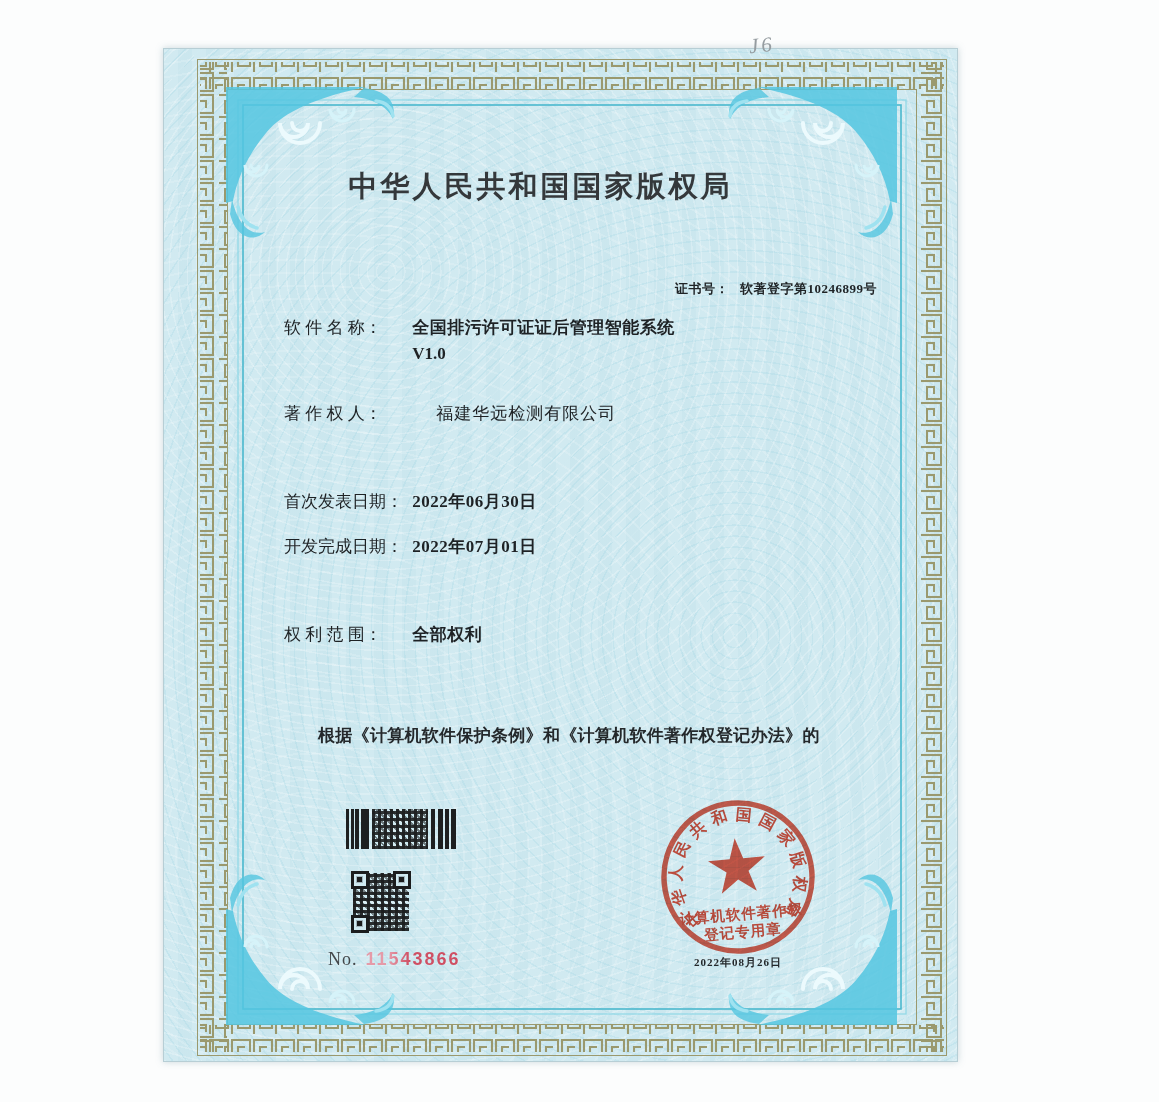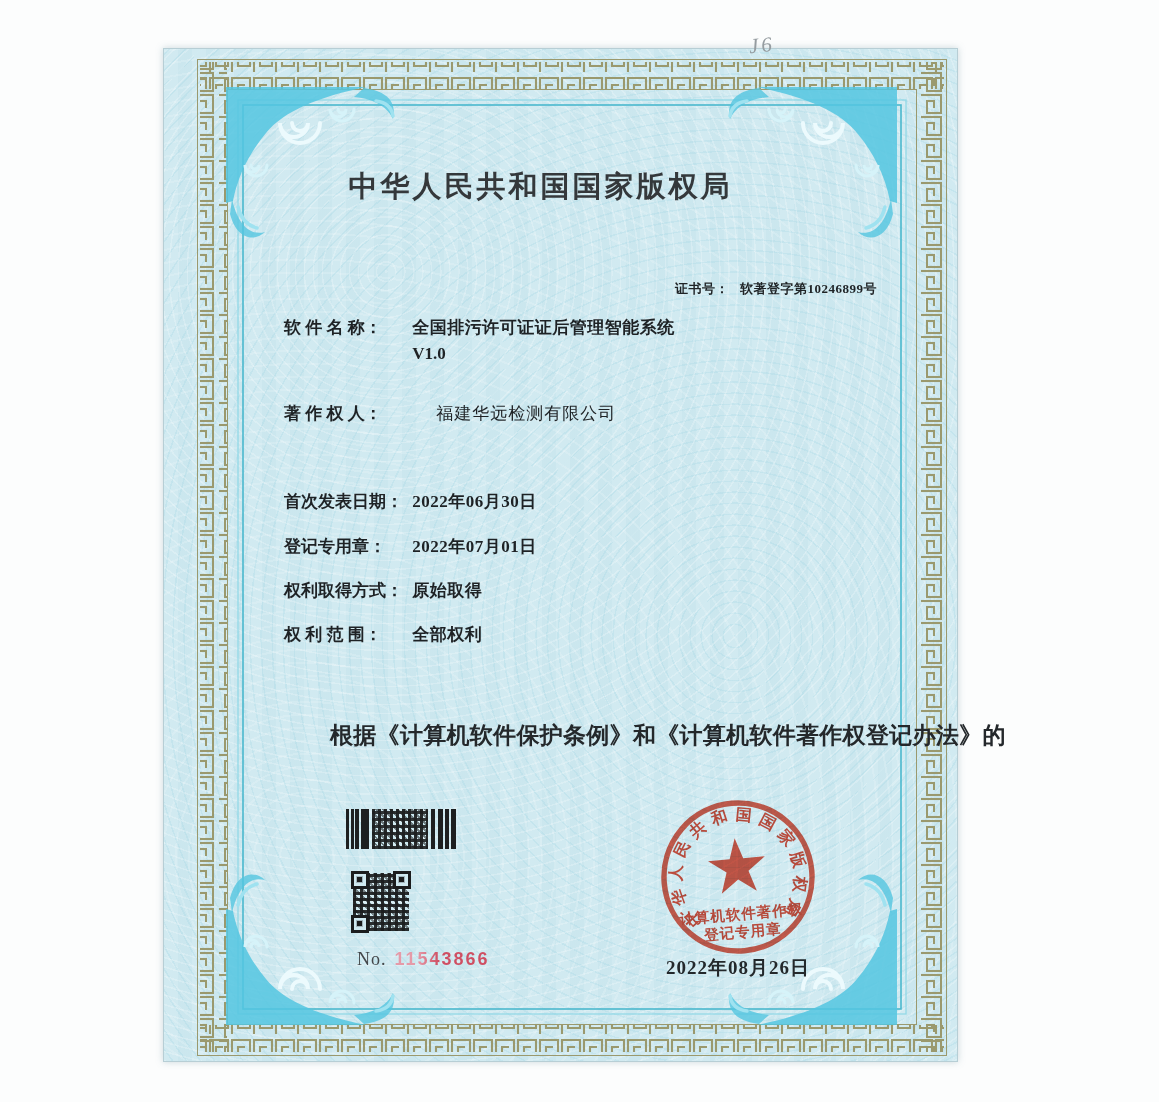--- a/index.html
+++ b/index.html
@@ -27,27 +27,27 @@
   .t1 { position:absolute; top:118px; left:30px; right:70px; text-align:center;
         font-size:29px; font-weight:700; letter-spacing:3px; color:#34383b; white-space:nowrap; }
   .t2 { position:absolute; top:169px; left:30px; right:70px; text-align:center;
         font-size:33px; font-weight:800; letter-spacing:3px; color:#2d3134; white-space:nowrap; }
   .certno { position:absolute; top:231px; right:80px; font-size:13px; font-weight:700;
             color:#1f2326; letter-spacing:.5px; white-space:nowrap; }
   .certno .cl { margin-right:11px; }
 
   .row { position:absolute; left:120px; font-size:17px; line-height:26px;
          color:#1e2225; white-space:nowrap; }
-  .lab { display:inline-block; width:124px; font-weight:700; vertical-align:top; }
+  .lab { display:inline-block; width:124px; font-weight:400; vertical-align:top; }
   .valwrap { display:inline-block; vertical-align:top; }
   .val { font-weight:700; letter-spacing:.5px; }
   .val.song { font-weight:400; letter-spacing:1px;margin-left:24px; }
   .v2 { display:block; font-weight:700; }
 
-  .stmt { position:absolute; left:120px; top:664px; width:545px; font-size:23px;
+  .stmt { position:absolute; left:120px; top:664px; width:545px; font-size:17px;
           line-height:45px; font-weight:700; color:#24282b; letter-spacing:.3px; }
   .stmt .l1 { display:block; text-indent:2em; white-space:nowrap; }
   .stmt .l2 { display:block; white-space:nowrap; }
 
   
   .barcode { position:absolute; left:182px; top:760px; width:112px; height:40px;
              display:flex; }
   .bars { height:100%; }
   .b1 { width:23px;
     background:repeating-linear-gradient(90deg,#1d1f20 0 3px,rgba(0,0,0,0) 3px 5px),
@@ -65,39 +65,39 @@
   .qn { position:absolute; inset:2px;
     background:repeating-linear-gradient(0deg,rgba(27,29,30,.92) 0 3px,rgba(0,0,0,0) 3px 6px),
                repeating-linear-gradient(90deg,rgba(27,29,30,.92) 0 3px,rgba(0,0,0,0) 3px 7px),
                repeating-linear-gradient(45deg,rgba(27,29,30,.5) 0 2px,rgba(0,0,0,0) 2px 5px); }
   .f { position:absolute; width:18px; height:18px; border:3.5px solid #1b1d1e;
        background:#cfe9f0; }
   .f::after { content:""; position:absolute; left:3px; top:3px; width:5px; height:5px;
        background:#1b1d1e; box-shadow:0 0 0 1px rgba(27,29,30,.25); }
   .f-tl { left:0; top:0; } .f-tr { right:0; top:0; } .f-bl { left:0; bottom:0; }
 
-  .serial { position:absolute; left:164px; top:900px; font-size:18px; white-space:nowrap;margin-left:29px; }
+  .serial { position:absolute; left:164px; top:900px; font-size:18px; white-space:nowrap; }
   .serial .no { color:#43474a; letter-spacing:1px; }
   .serial .num { font-family:"Liberation Sans","DejaVu Sans",sans-serif; font-weight:700;
                  color:#cf5565; letter-spacing:2px; margin-left:8px; }
   @supports (-webkit-background-clip:text) {
     .serial .num { background:linear-gradient(90deg,#e59aa8 0 24%,#cf4f63 46%);
                    -webkit-background-clip:text; background-clip:text; color:transparent; }
   }
 
   
   .seal { position:absolute; left:489px; top:743px; width:170px; height:170px;
           transform:rotate(-5deg); mix-blend-mode:multiply; opacity:.93; }
   .seal text { font-family:"Liberation Serif","DejaVu Serif",serif; font-weight:700;
                fill:#dc4330; }
   .seal .ringtxt { font-size:16px; }
   .seal .sline { font-size:14.5px; text-anchor:middle; letter-spacing:1px; }
 
   .isdate { position:absolute; left:474px; top:906px; width:200px; text-align:center;
-            font-size:19px; font-weight:700; color:#23282b; letter-spacing:1px;
+            font-size:11px; font-weight:700; color:#23282b; letter-spacing:1px;
             white-space:nowrap; }
 </style>
 </head>
 <body>
 
 <div class="stage">
   <div class="page">
 
     <svg class="frame" viewBox="0 0 795 1014" xmlns="http://www.w3.org/2000/svg" aria-hidden="true">
       <defs>
@@ -149,26 +149,22 @@
     </div>
     <div class="row" style="top:352px">
       <span class="lab">著 作 权 人：</span>
       <span class="val song">福建华远检测有限公司</span>
     </div>
     <div class="row" style="top:440px">
       <span class="lab">首次发表日期：</span>
       <span class="val">2022年06月30日</span>
     </div>
     <div class="row" style="top:485px">
-      <span class="lab">登记专用章：</span>
+      <span class="lab">开发完成日期：</span>
       <span class="val">2022年07月01日</span>
-    </div>
-    <div class="row" style="top:529px">
-      <span class="lab">权利取得方式：</span>
-      <span class="val">原始取得</span>
     </div>
     <div class="row" style="top:573px">
       <span class="lab">权 利 范 围：</span>
       <span class="val">全部权利</span>
     </div>
 
     <div class="stmt">
       <span class="l1">根据《计算机软件保护条例》和《计算机软件著作权登记办法》的</span>
     </div>
 

